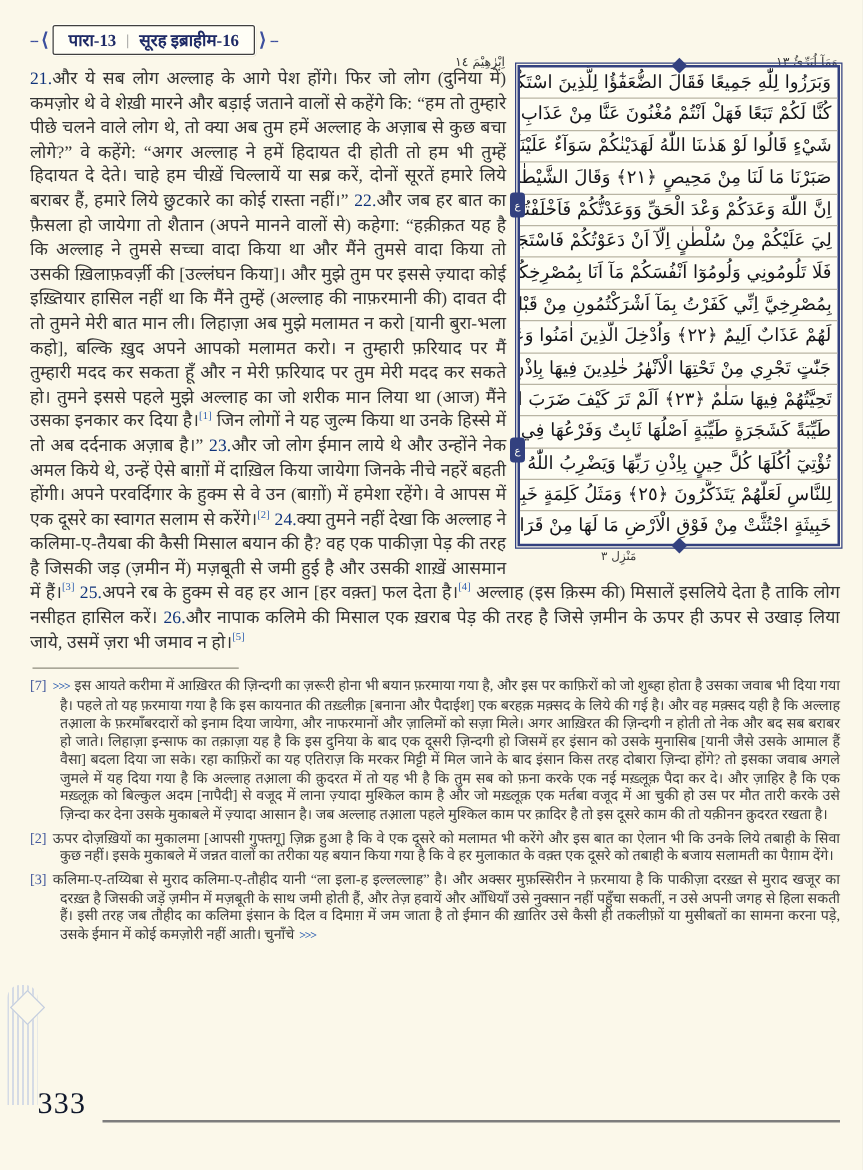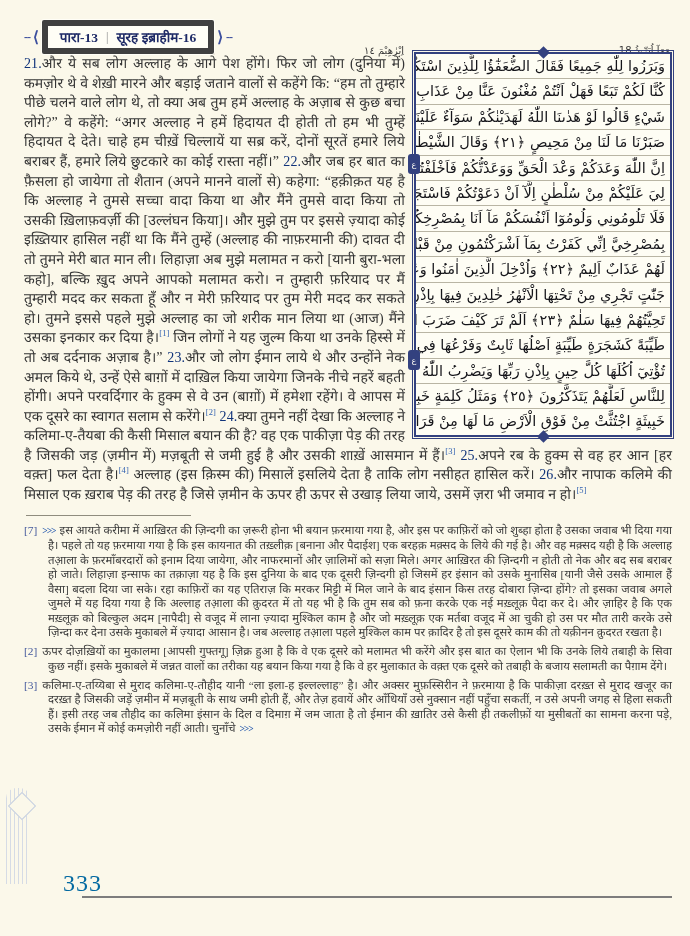--- a/index.html
+++ b/index.html
@@ -11,21 +11,21 @@
     padding:20px 18px 0 24px;
   }
 
   
   .header-row { position:relative; height:34px; }
   .badge-wrap { display:inline-flex; align-items:center; gap:3px; }
   .badge-dash { color:#3c4f9e; font-weight:bold; font-size:12px; letter-spacing:-1px; }
   .badge-orn { color:#3c4f9e; font-weight:bold; font-size:15px; }
   .header-badge {
     display:inline-flex; align-items:center; gap:8px;
-    border:6px solid #404040; background:#fffef6;
+    border:1px solid #404040; background:#fffef6;
     border-radius:2px; padding:2px 12px;
     box-shadow:0 0 0 1px #fffef6, 1px 1px 0 #c9c4ae;
   }
   .header-badge .lbl { font-weight:bold; font-size:13.5px; color:#1e2a66; font-family:"Liberation Serif", serif; }
   .header-badge .div { color:#8a8a8a; font-size:12px; }
   .arabic-minilabel {
     position:absolute; bottom:-2px; font-size:10px; color:#3a3a3a;
     font-family:"DejaVu Sans", sans-serif; direction:rtl;text-align:right;
   }
   .arabic-minilabel.surah { right:268px; }
@@ -82,23 +82,22 @@
     position:absolute; left:6px; top:788px; width:24px; height:96px;
     background:repeating-linear-gradient(90deg,#ccd4e4 0 1px,transparent 1px 4px);
     border-radius:10px 10px 0 0; opacity:.8;
   }
   .deco-diamond {
     position:absolute; left:12px; top:796px; width:20px; height:20px;
     border:1.5px solid #c5cfe0; background:#fbf8ea; transform:rotate(45deg);
   }
   .page-number {
     position:absolute; left:30px; top:870px;
-    font-size:24px; color:#0369a1; letter-spacing:1px;
+    font-size:24px; color:#0f172a; letter-spacing:1px;
     font-family:"Liberation Serif", serif;
-    margin-left:33px;
   }
   .footer-rule { position:absolute; left:82px; right:18px; top:896px; border-top:2px solid #7d7d7d; }
 </style>
 </head>
 <body>
 
 <div class="page">
 
   <div class="header-row">
     <span class="badge-wrap">
@@ -106,21 +105,21 @@
       <span class="badge-orn">⟨</span>
       <span class="header-badge">
         <span class="lbl">पारा-13</span>
         <span class="div">|</span>
         <span class="lbl">सूरह इब्राहीम-16</span>
       </span>
       <span class="badge-orn">⟩</span>
       <span class="badge-dash">--</span>
     </span>
     <span class="arabic-minilabel surah">اِبْرٰهِيْمَ ١٤</span>
-    <span class="arabic-minilabel juz">وَمَآ اُبَرِّئُ 18</span>
+    <span class="arabic-minilabel juz">وَمَآ اُبَرِّئُ ١٣</span>
   </div>
 
   <div class="content">
     <div class="quran-float">
       <div class="quran-panel">
         <span class="knot tc"></span>
         <span class="knot bc"></span>
         <span class="ruku-tag r1">ع</span>
         <span class="ruku-tag r2">ع</span>
       <div class="quran-line">وَبَرَزُوا لِلّٰهِ جَمِيعًا فَقَالَ الضُّعَفٰٓؤُا لِلَّذِينَ اسْتَكْبَرُوٓا اِنَّا</div>
@@ -132,20 +131,21 @@
           <div class="quran-line">فَلَا تَلُومُونِي وَلُومُوٓا اَنْفُسَكُمْ مَآ اَنَا بِمُصْرِخِكُمْ وَمَآ اَنْتُمْ</div>
           <div class="quran-line">بِمُصْرِخِيَّ اِنِّي كَفَرْتُ بِمَآ اَشْرَكْتُمُونِ مِنْ قَبْلُ اِنَّ الظّٰلِمِينَ</div>
           <div class="quran-line">لَهُمْ عَذَابٌ اَلِيمٌ ﴿٢٢﴾ وَاُدْخِلَ الَّذِينَ اٰمَنُوا وَعَمِلُوا الصّٰلِحٰتِ</div>
           <div class="quran-line">جَنّٰتٍ تَجْرِي مِنْ تَحْتِهَا الْاَنْهٰرُ خٰلِدِينَ فِيهَا بِاِذْنِ رَبِّهِمْ</div>
           <div class="quran-line">تَحِيَّتُهُمْ فِيهَا سَلٰمٌ ﴿٢٣﴾ اَلَمْ تَرَ كَيْفَ ضَرَبَ اللّٰهُ مَثَلًا كَلِمَةً</div>
           <div class="quran-line">طَيِّبَةً كَشَجَرَةٍ طَيِّبَةٍ اَصْلُهَا ثَابِتٌ وَفَرْعُهَا فِي السَّمَآءِ ﴿٢٤﴾</div>
           <div class="quran-line">تُؤْتِيٓ اُكُلَهَا كُلَّ حِينٍ بِاِذْنِ رَبِّهَا وَيَضْرِبُ اللّٰهُ الْاَمْثَالَ</div>
           <div class="quran-line">لِلنَّاسِ لَعَلَّهُمْ يَتَذَكَّرُونَ ﴿٢٥﴾ وَمَثَلُ كَلِمَةٍ خَبِيثَةٍ كَشَجَرَةٍ</div>
           <div class="quran-line">خَبِيثَةٍ اجْتُثَّتْ مِنْ فَوْقِ الْاَرْضِ مَا لَهَا مِنْ قَرَارٍ ﴿٢٦﴾</div>
         </div>
+      <div class="manzil">مَنْزِل ٣</div>
     </div>
     <p class="body-text"><span class="seg-verse_num">21.</span><span class="seg-text">और ये सब लोग अल्लाह के आगे पेश होंगे। फिर जो लोग (दुनिया में) कमज़ोर थे वे शेख़ी मारने और बड़ाई जताने वालों से कहेंगे कि: “हम तो तुम्हारे पीछे चलने वाले लोग थे, तो क्या अब तुम हमें अल्लाह के अज़ाब से कुछ बचा लोगे?” वे कहेंगे: “अगर अल्लाह ने हमें हिदायत दी होती तो हम भी तुम्हें हिदायत दे देते। चाहे हम चीख़ें चिल्लायें या सब्र करें, दोनों सूरतें हमारे लिये बराबर हैं, हमारे लिये छुटकारे का कोई रास्ता नहीं।” </span><span class="seg-verse_num">22.</span><span class="seg-text">और जब हर बात का फ़ैसला हो जायेगा तो शैतान (अपने मानने वालों से) कहेगा: “हक़ीक़त यह है कि अल्लाह ने तुमसे सच्चा वादा किया था और मैंने तुमसे वादा किया तो उसकी ख़िलाफ़वर्ज़ी की [उल्लंघन किया]। और मुझे तुम पर इससे ज़्यादा कोई इख़्तियार हासिल नहीं था कि मैंने तुम्हें (अल्लाह की नाफ़रमानी की) दावत दी तो तुमने मेरी बात मान ली। लिहाज़ा अब मुझे मलामत न करो [यानी बुरा-भला कहो], बल्कि ख़ुद अपने आपको मलामत करो। न तुम्हारी फ़रियाद पर मैं तुम्हारी मदद कर सकता हूँ और न मेरी फ़रियाद पर तुम मेरी मदद कर सकते हो। तुमने इससे पहले मुझे अल्लाह का जो शरीक मान लिया था (आज) मैंने उसका इनकार कर दिया है।</span><span class="seg-ref">[1]</span><span class="seg-text"> जिन लोगों ने यह जुल्म किया था उनके हिस्से में तो अब दर्दनाक अज़ाब है।” </span><span class="seg-verse_num">23.</span><span class="seg-text">और जो लोग ईमान लाये थे और उन्होंने नेक अमल किये थे, उन्हें ऐसे बाग़ों में दाख़िल किया जायेगा जिनके नीचे नहरें बहती होंगी। अपने परवर्दिगार के हुक्म से वे उन (बाग़ों) में हमेशा रहेंगे। वे आपस में एक दूसरे का स्वागत सलाम से करेंगे।</span><span class="seg-ref">[2]</span><span class="seg-text"> </span><span class="seg-verse_num">24.</span><span class="seg-text">क्या तुमने नहीं देखा कि अल्लाह ने कलिमा-ए-तैयबा की कैसी मिसाल बयान की है? वह एक पाकीज़ा पेड़ की तरह है जिसकी जड़ (ज़मीन में) मज़बूती से जमी हुई है और उसकी शाख़ें आसमान में हैं।</span><span class="seg-ref">[3]</span><span class="seg-text"> </span><span class="seg-verse_num">25.</span><span class="seg-text">अपने रब के हुक्म से वह हर आन [हर वक़्त] फल देता है।</span><span class="seg-ref">[4]</span><span class="seg-text"> अल्लाह (इस क़िस्म की) मिसालें इसलिये देता है ताकि लोग नसीहत हासिल करें। </span><span class="seg-verse_num">26.</span><span class="seg-text">और नापाक कलिमे की मिसाल एक ख़राब पेड़ की तरह है जिसे ज़मीन के ऊपर ही ऊपर से उखाड़ लिया जाये, उसमें ज़रा भी जमाव न हो।</span><span class="seg-ref">[5]</span></p>
   </div>
 
   <div class="fn-sep"></div>
   <div class="footnotes">
       <div class="footnote"><span class="fn-marker">[7]</span><span class="fn-lead">&gt;&gt;&gt;</span><span class="fn-text">इस आयते करीमा में आख़िरत की ज़िन्दगी का ज़रूरी होना भी बयान फ़रमाया गया है, और इस पर काफ़िरों को जो शुब्हा होता है उसका जवाब भी दिया गया है। पहले तो यह फ़रमाया गया है कि इस कायनात की तख़्लीक़ [बनाना और पैदाईश] एक बरहक़ मक़्सद के लिये की गई है। और वह मक़्सद यही है कि अल्लाह तआ़ला के फ़रमाँबरदारों को इनाम दिया जायेगा, और नाफरमानों और ज़ालिमों को सज़ा मिले। अगर आख़िरत की ज़िन्दगी न होती तो नेक और बद सब बराबर हो जाते। लिहाज़ा इन्साफ का तक़ाज़ा यह है कि इस दुनिया के बाद एक दूसरी ज़िन्दगी हो जिसमें हर इंसान को उसके मुनासिब [यानी जैसे उसके आमाल हैं वैसा] बदला दिया जा सके। रहा काफ़िरों का यह एतिराज़ कि मरकर मिट्टी में मिल जाने के बाद इंसान किस तरह दोबारा ज़िन्दा होंगे? तो इसका जवाब अगले जुमले में यह दिया गया है कि अल्लाह तआ़ला की क़ुदरत में तो यह भी है कि तुम सब को फ़ना करके एक नई मख़्लूक़ पैदा कर दे। और ज़ाहिर है कि एक मख़्लूक़ को बिल्कुल अदम [नापैदी] से वजूद में लाना ज़्यादा मुश्किल काम है और जो मख़्लूक़ एक मर्तबा वजूद में आ चुकी हो उस पर मौत तारी करके उसे ज़िन्दा कर देना उसके मुकाबले में ज़्यादा आसान है। जब अल्लाह तआ़ला पहले मुश्किल काम पर क़ादिर है तो इस दूसरे काम की तो यक़ीनन क़ुदरत रखता है।</span></div>
       <div class="footnote"><span class="fn-marker">[2]</span><span class="fn-text">ऊपर दोज़ख़ियों का मुकालमा [आपसी गुफ्तगू] ज़िक्र हुआ है कि वे एक दूसरे को मलामत भी करेंगे और इस बात का ऐलान भी कि उनके लिये तबाही के सिवा कुछ नहीं। इसके मुकाबले में जन्नत वालों का तरीका यह बयान किया गया है कि वे हर मुलाकात के वक़्त एक दूसरे को तबाही के बजाय सलामती का पैग़ाम देंगे।</span></div>
       <div class="footnote"><span class="fn-marker">[3]</span><span class="fn-text">कलिमा-ए-तय्यिबा से मुराद कलिमा-ए-तौहीद यानी “ला इला-ह इल्लल्लाह” है। और अक्सर मुफ़स्सिरीन ने फ़रमाया है कि पाकीज़ा दरख़्त से मुराद खजूर का दरख़्त है जिसकी जड़ें ज़मीन में मज़बूती के साथ जमी होती हैं, और तेज़ हवायें और आँधियाँ उसे नुक्सान नहीं पहुँचा सकतीं, न उसे अपनी जगह से हिला सकती हैं। इसी तरह जब तौहीद का कलिमा इंसान के दिल व दिमाग़ में जम जाता है तो ईमान की ख़ातिर उसे कैसी ही तकलीफ़ों या मुसीबतों का सामना करना पड़े, उसके ईमान में कोई कमज़ोरी नहीं आती। चुनाँचे</span><span class="fn-trail">&gt;&gt;&gt;</span></div>
     </div>

